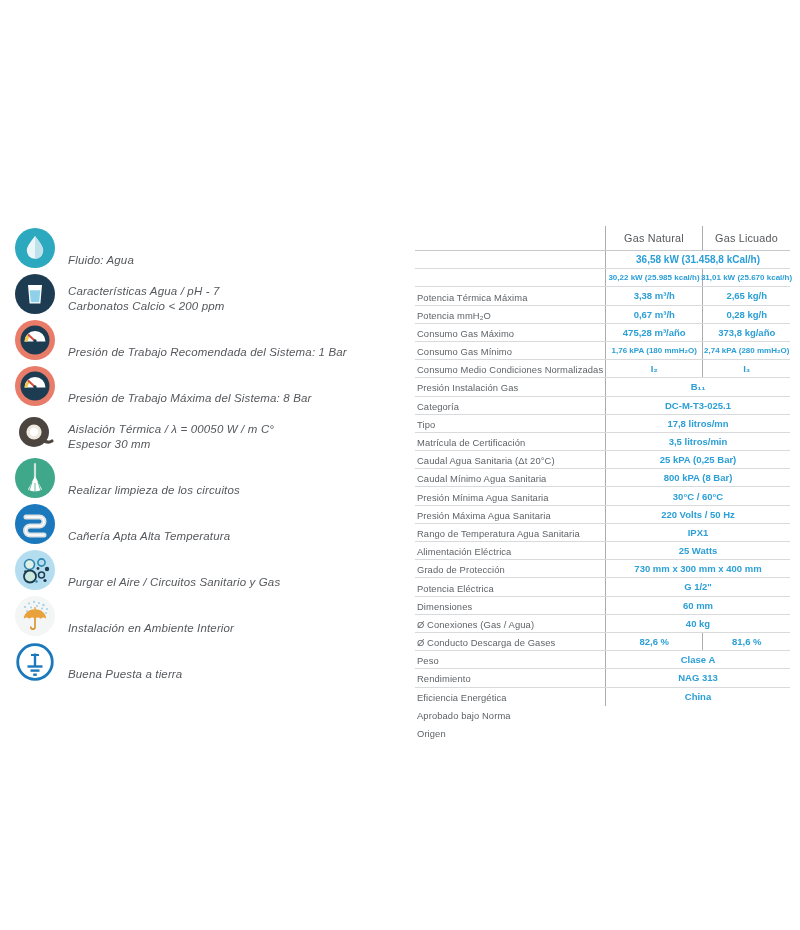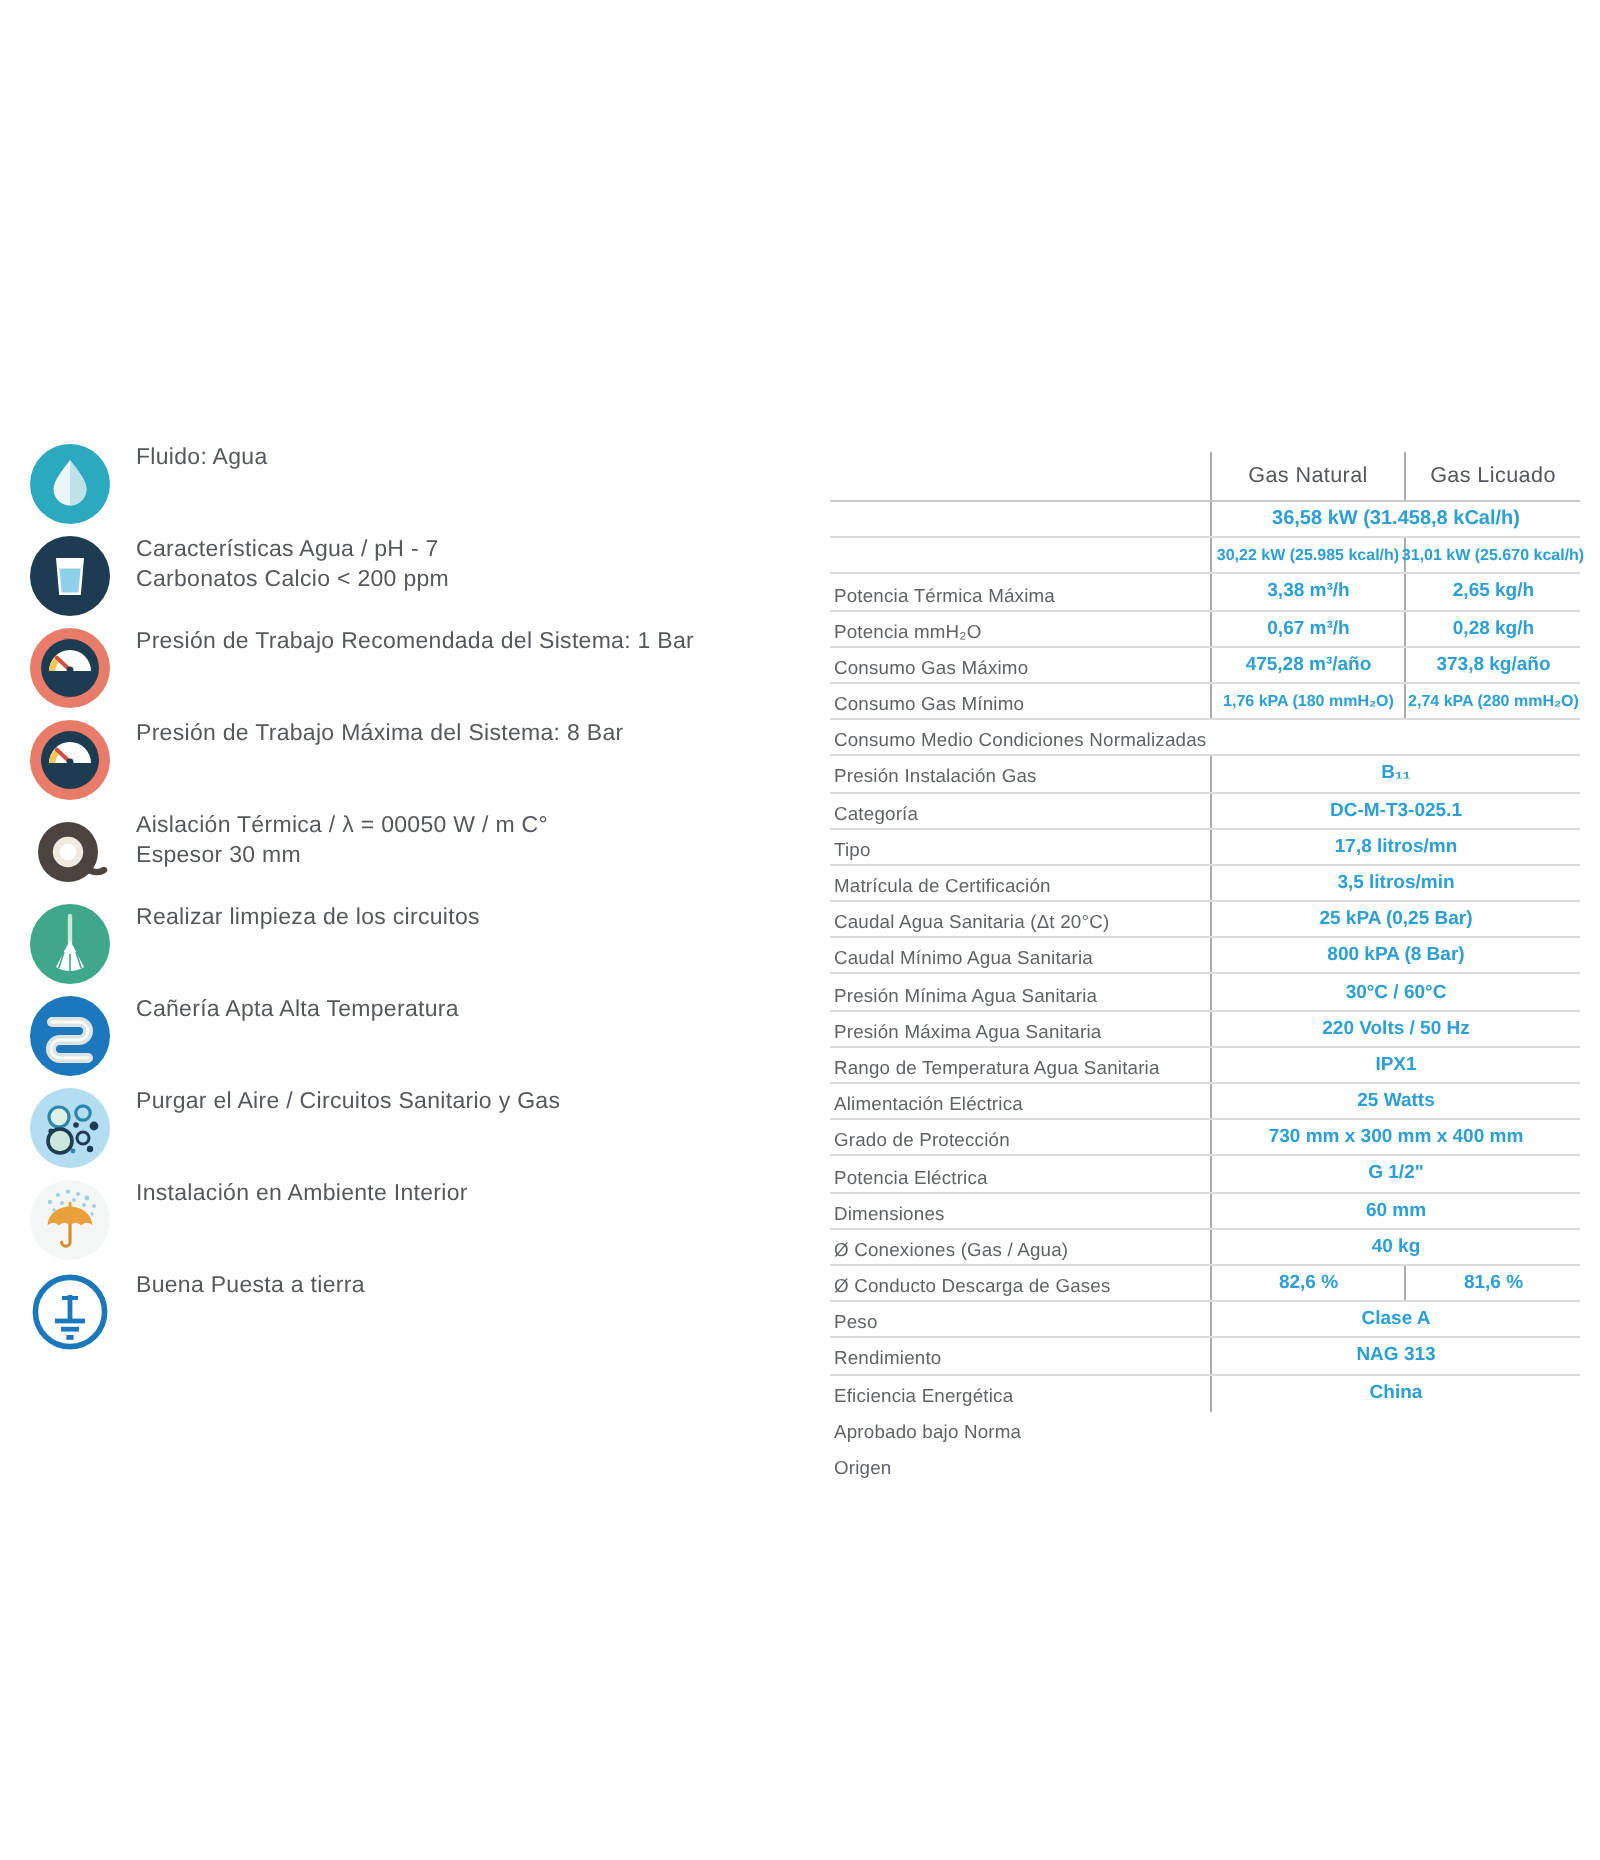--- a/index.html
+++ b/index.html
@@ -10,21 +10,21 @@
     --vline:#a9adb0;
   }
   *{margin:0;padding:0;box-sizing:border-box;}
   html,body{background:#ffffff;}
   .canvas{
     position:relative;width:800px;height:930px;background:#ffffff;overflow:hidden;
     font-family:"Liberation Sans","DejaVu Sans",sans-serif;
   }
   
   .features{position:absolute;left:15px;top:222px;width:398px;}
-  .feat{display:flex;align-items:flex-start;gap:13px;height:46px;}
+  .feat{display:flex;align-items:flex-end;gap:13px;height:46px;font-style:italic;}
   .feat-icon{width:40px;height:40px;flex:0 0 40px;}
   .feat-icon svg{width:40px;height:40px;display:block;}
   .feat-text{font-size:11.5px;line-height:15px;color:var(--feat-gray);white-space:nowrap;letter-spacing:.15px;}
   
   .spec-table{position:absolute;left:415px;top:226px;width:375px;font-size:9.4px;}
   .thead{display:flex;height:25px;border-bottom:1px solid #c6c8ca;}
   .thead .hspacer{width:190px;}
   .tcol{display:flex;align-items:center;justify-content:center;color:#54575b;font-size:10.8px;letter-spacing:.2px;}
   .tcol.c1{width:97px;border-left:1px solid var(--vline);}
   .tcol.c2{width:88px;border-left:1px solid var(--vline);}
@@ -255,20 +255,24 @@
         </div>
         <div class="trow">
           <div class="tlabel">Presión Instalación Gas</div>
           <div class="tvals">
             <div class="tval w1">1,76 kPA (180 mmH₂O)</div>
             <div class="tval w2">2,74 kPA (280 mmH₂O)</div>
           </div>
         </div>
         <div class="trow">
           <div class="tlabel">Categoría</div>
+          <div class="tvals">
+            <div class="tval w1">I₂</div>
+            <div class="tval w2">I₃</div>
+          </div>
         </div>
         <div class="trow">
           <div class="tlabel">Tipo</div>
           <div class="tvals">
             <div class="tval span">B₁₁</div>
           </div>
         </div>
         <div class="trow">
           <div class="tlabel">Matrícula de Certificación</div>
           <div class="tvals">

